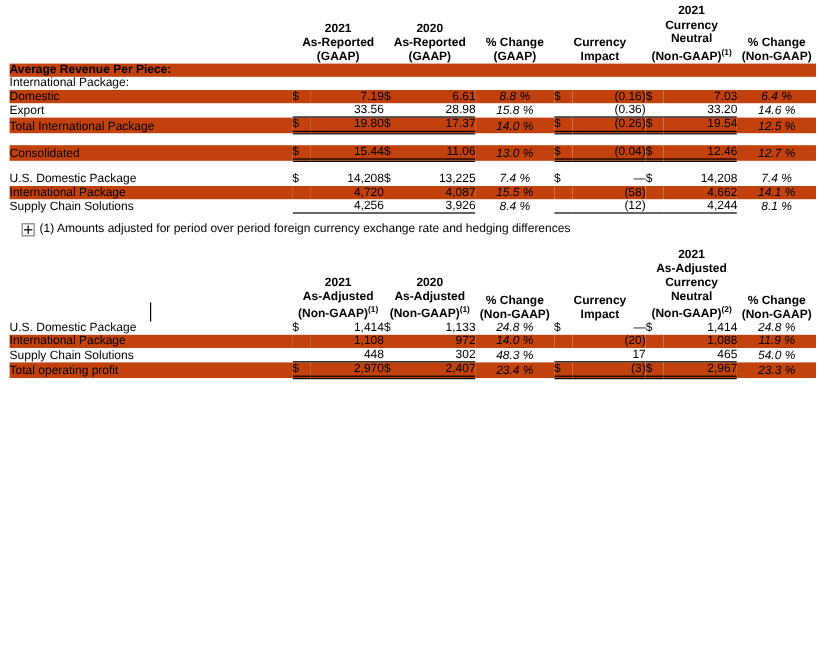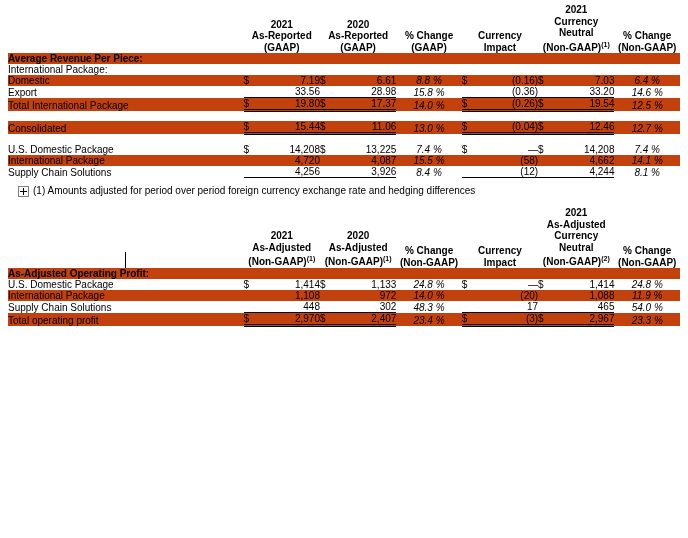--- a/index.html
+++ b/index.html
@@ -335,23 +335,20 @@
         <div>Currency</div>
         <div>Neutral</div>
         <div><span>(Non-GAAP)</span><sup>(2)</sup></div>
       </td>
       <td>
         <div>% Change</div>
         <div>(Non-GAAP)</div>
       </td>
     </tr>
 
-    <tr class="shade">
-      <td class="label bold ind1" colspan="11">As-Adjusted Operating Profit:</td>
-    </tr>
 
     <tr>
       <td class="label ind2">U.S. Domestic Package</td>
       <td class="cur">$</td>
       <td class="num">1,414</td>
       <td class="cur">$</td>
       <td class="num">1,133</td>
       <td class="pct">24.8 %</td>
       <td class="cur">$</td>
       <td class="num">—</td>

